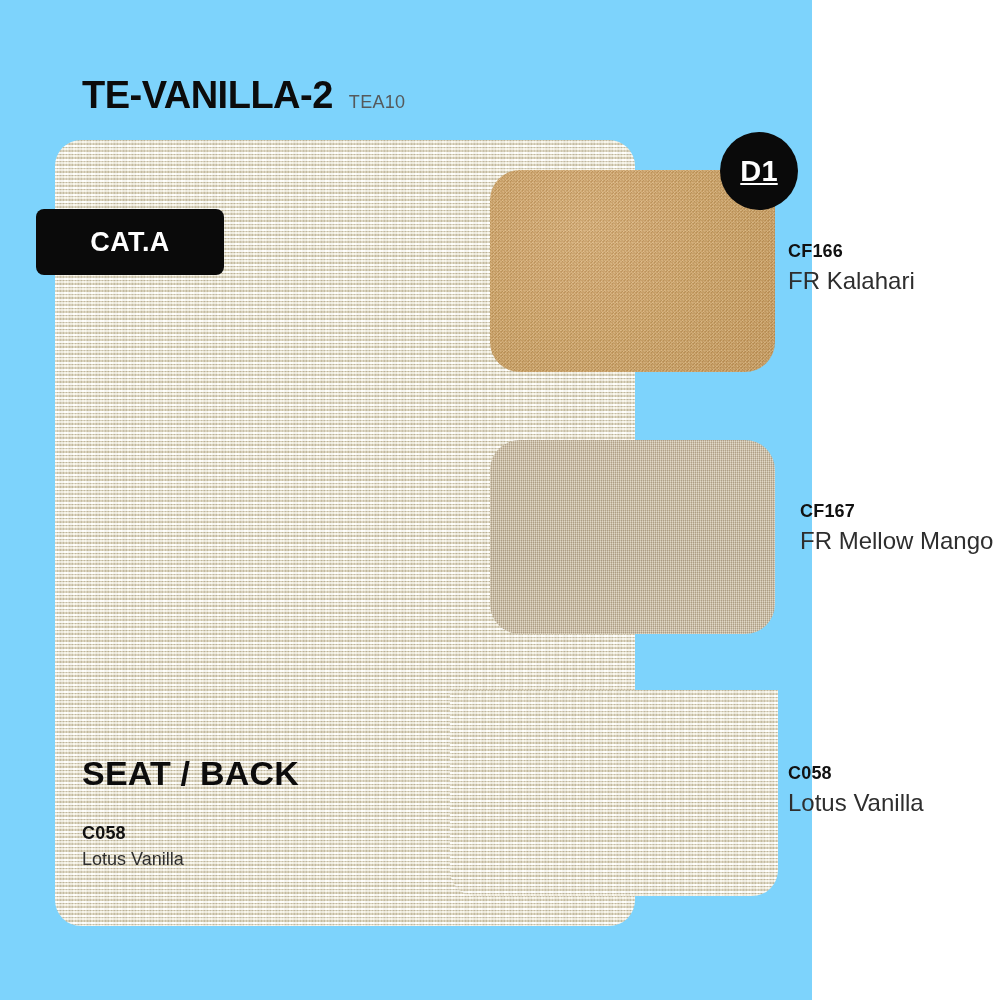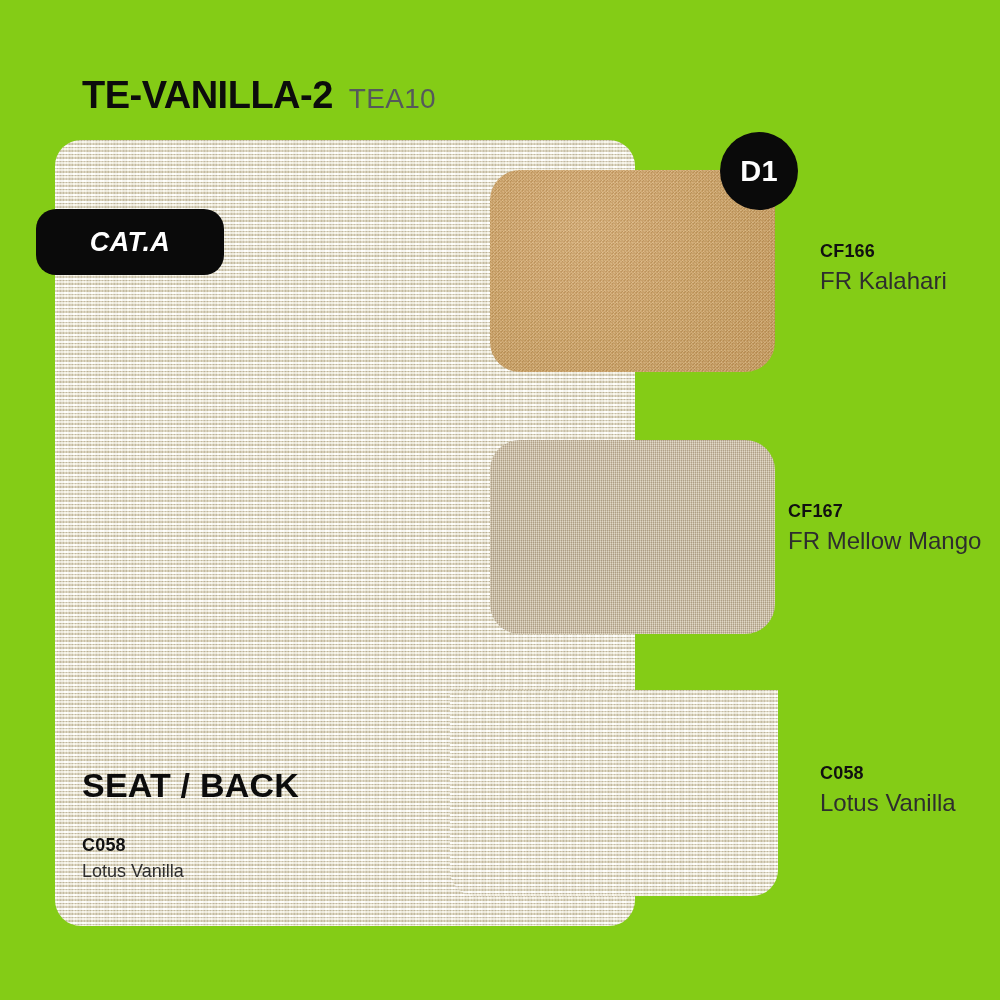--- a/index.html
+++ b/index.html
@@ -7,44 +7,44 @@
   html, body {
     width: 1000px;
     height: 1000px;
     background: #ffffff;
     font-family: "Liberation Sans", sans-serif;
     overflow: hidden;
   }
 
   #stage {
     position: relative;
-    width: 1000px;
+    width: 812px;
     height: 1000px;
-    background: #84cc16;
+    background: #7dd3fc;
   }
 
   
   .title-row {
     position: absolute;
     left: 82px;
     top: 76px;
     display: flex;
     align-items: baseline;
     gap: 16px;
     white-space: nowrap;
   }
   .title-main {
     font-size: 38px;
     font-weight: 700;
     letter-spacing: -0.5px;
     color: #0c0c0c;
     line-height: 1;
   }
   .title-code {
-    font-size: 28px;
+    font-size: 18px;
     font-weight: 400;
     color: #55595b;
     letter-spacing: 0.3px;
     line-height: 1;
   }
 
   
   
   .tex-lotus {
     background-color: #e2ddcb;
@@ -203,25 +203,24 @@
   }
 
   
   .badge-cat {
     position: absolute;
     left: 36px;
     top: 209px;
     width: 188px;
     height: 66px;
     background: #0a0a0a;
-    border-radius: 20px;
+    border-radius: 8px;
     display: flex;
     align-items: center;
     justify-content: center;
-    font-style: italic;
   }
   .badge-cat span {
     color: #ffffff;
     font-size: 27px;
     font-weight: 700;
     letter-spacing: 0.4px;
   }
 
   .dot {
     position: absolute;
@@ -231,62 +230,61 @@
     background: #0a0a0a;
     display: flex;
     align-items: center;
     justify-content: center;
   }
   .dot span {
     color: #ffffff;
     font-size: 29px;
     font-weight: 700;
     letter-spacing: 0.2px;
+    text-decoration: underline;
   }
   .dot-d1 { left: 720px; top: 132px; }
   .dot-d2 { left: 720px; top: 395px; }
   .dot-d3 { left: 720px; top: 650px; }
 
   
   .callout {
     position: absolute;
     white-space: nowrap;
-    margin-left: 32px;
   }
   .callout .code {
     font-size: 18px;
     font-weight: 700;
     color: #111111;
     line-height: 1.45;
     letter-spacing: 0.2px;
   }
   .callout .name {
     font-size: 24px;
     font-weight: 400;
     color: #2e2e2e;
     line-height: 1.45;
   }
   .callout-d1 { left: 788px; top: 238px; }
-  .callout-d2 { left: 756px; top: 498px; }
+  .callout-d2 { left: 800px; top: 498px; }
   .callout-d3 { left: 788px; top: 760px; }
 
   
   .seatback {
     position: absolute;
     left: 82px;
     top: 755px;
     white-space: nowrap;
   }
   .seatback .heading {
     font-size: 34px;
     font-weight: 700;
     color: #0c0c0c;
     letter-spacing: 0.2px;
     line-height: 1.1;
-    margin-top: 12px;
   }
   .seatback .code {
     margin-top: 28px;
     font-size: 18px;
     font-weight: 700;
     color: #111111;
     line-height: 1.45;
     letter-spacing: 0.2px;
   }
   .seatback .name {

